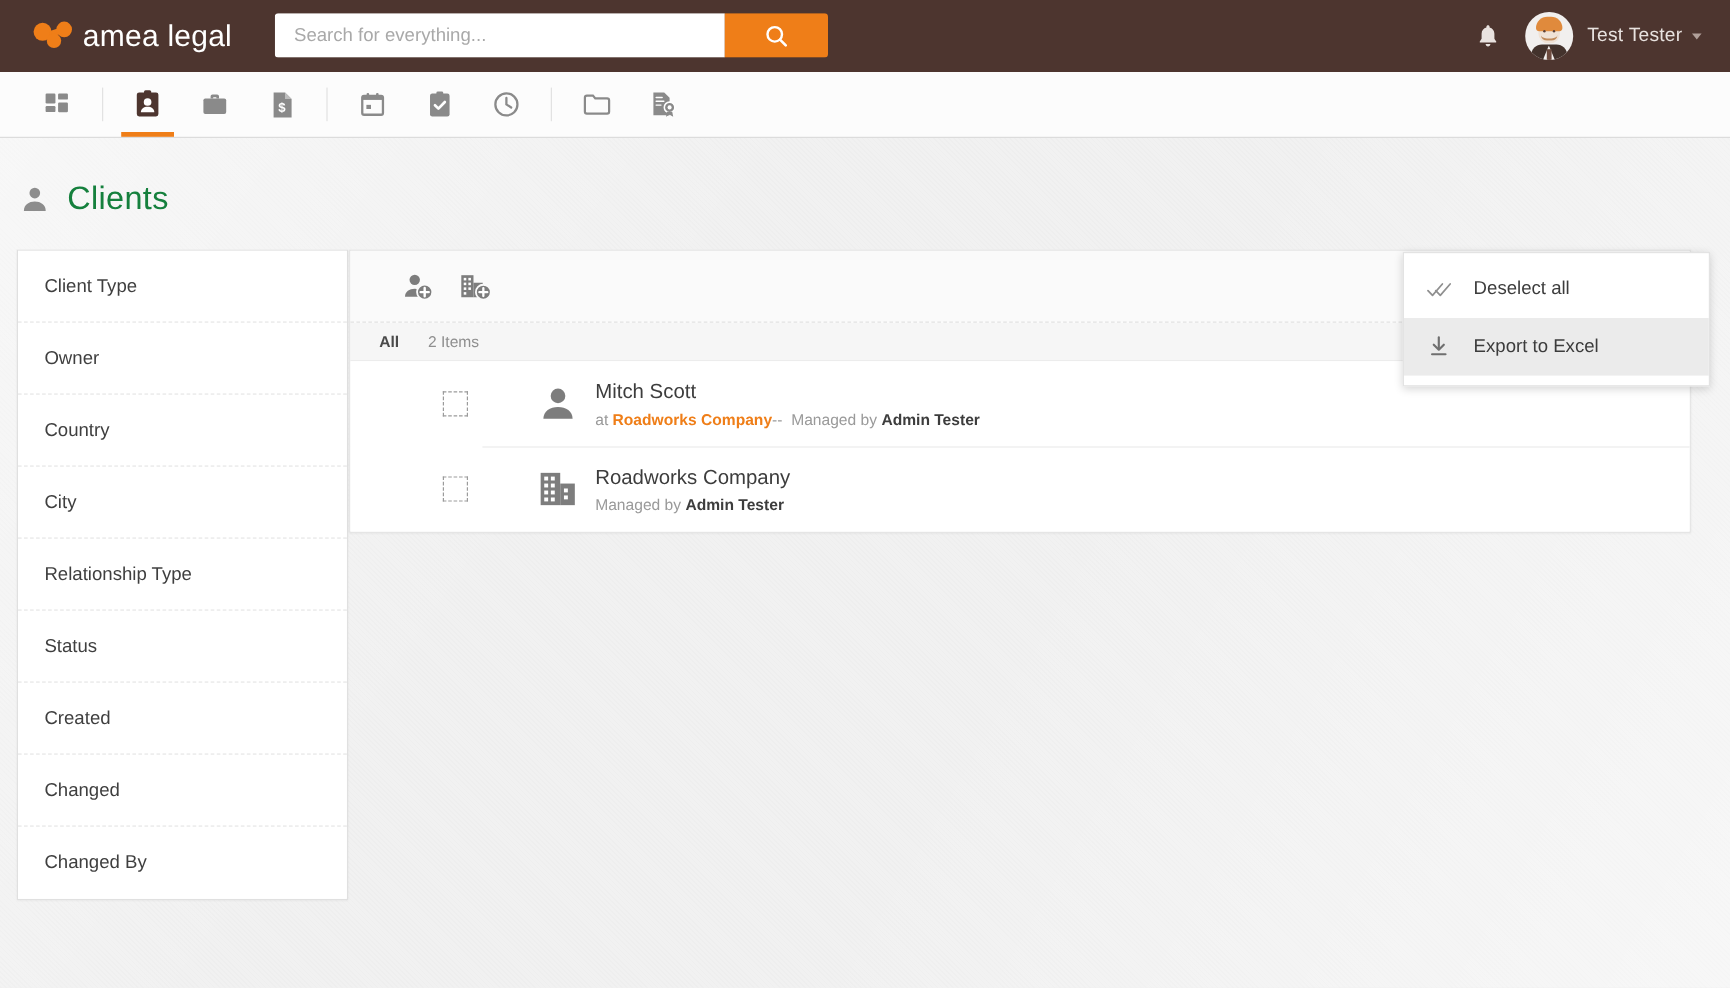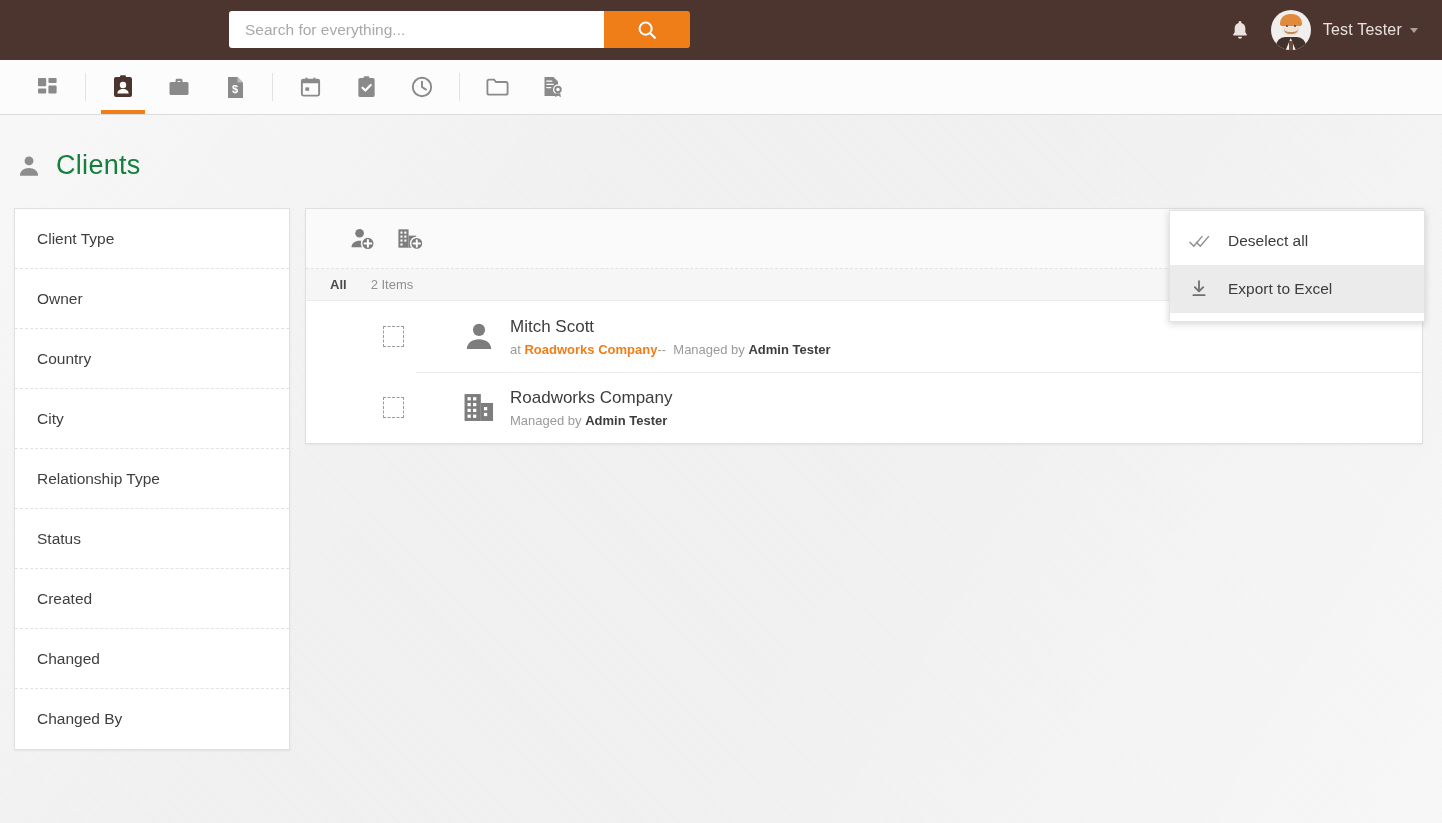--- a/index.html
+++ b/index.html
@@ -149,21 +149,21 @@
 
   .side-item {
     height: 60px; display: flex; align-items: center;
     padding-left: 22px; font-size: 15.5px; color: #3f3f3f;
     border-bottom: 1px dashed #e3e3e3; cursor: pointer; background: #fff;
   }
   .side-item:last-child { border-bottom: 0; }
 
   
   .panel {
-    position: absolute; left: 305px; top: 208px;
+    position: absolute; left: 291px; top: 208px;
     width: 1118px;
     background: #fff;
     border: 1px solid #e0e0e0;
     box-shadow: 0 1px 2px rgba(0,0,0,.06);
   }
   .panel-toolbar {
     height: 60px; background: #fafafa;
     border-bottom: 1px dashed #e2e2e2;
     display: flex; align-items: center; position: relative;
   }
@@ -231,20 +231,29 @@
   .menu-item.hover { background: #ebebeb; }
   .menu-item .mi-icon { width: 58px; display: flex; justify-content: center; }
 </style>
 </head>
 <body>
 
 <div class="page-bg"></div>
 
 <div class="topbar">
 
+  <div class="brand">
+    <span class="brand-mark">
+      <i class="b1"></i>
+        <i class="bar"></i>
+        <i class="b2"></i>
+        <i class="b3"></i>
+    </span>
+    <span class="brand-text">amea legal</span>
+  </div>
 
   <div class="searchwrap">
     <input type="text" placeholder="Search for everything..." style="">
     <button class="search-btn">
       <svg width="22" height="22" viewBox="0 0 24 24">
         <circle cx="10.5" cy="10.5" r="6.6" fill="none" stroke="#fff" stroke-width="2.2"></circle>
         <line x1="15.3" y1="15.3" x2="20.5" y2="20.5" stroke="#fff" stroke-width="2.4" stroke-linecap="round"></line>
       </svg>
     </button>
   </div>

